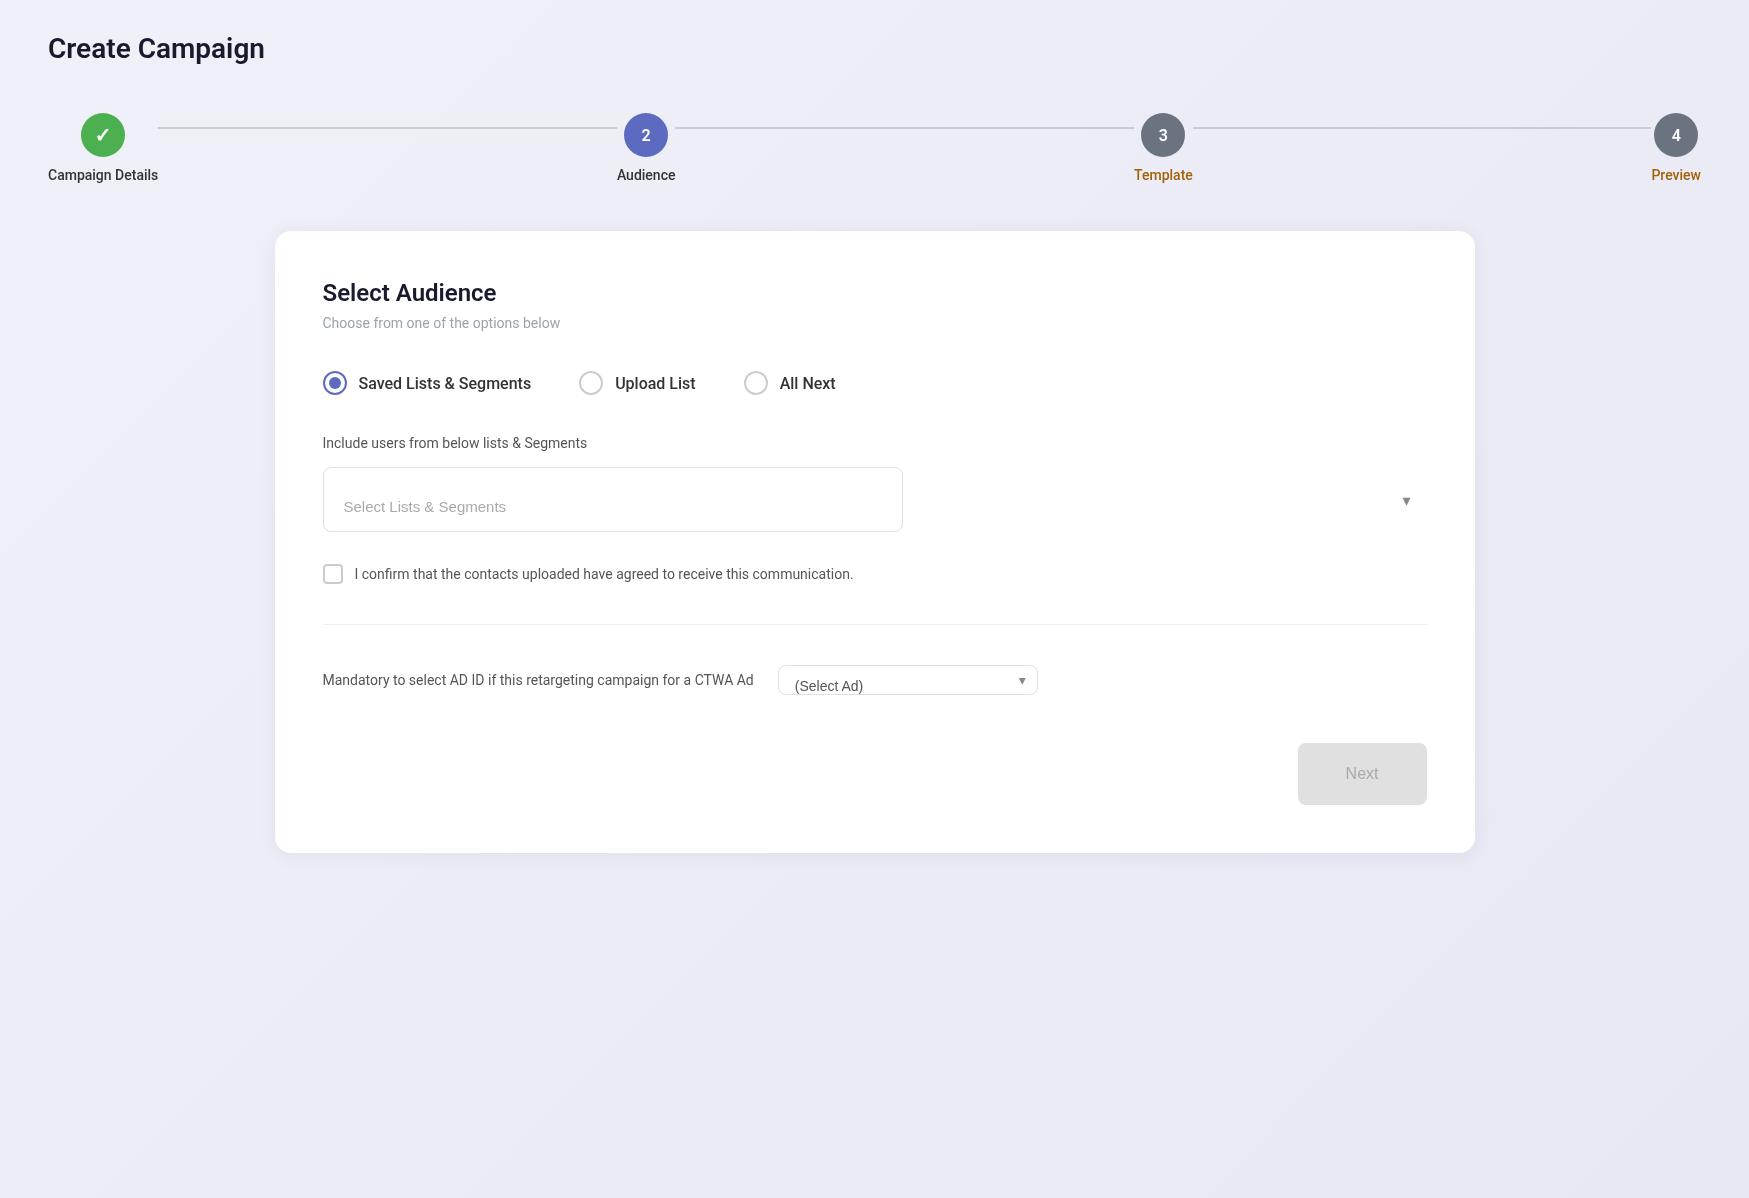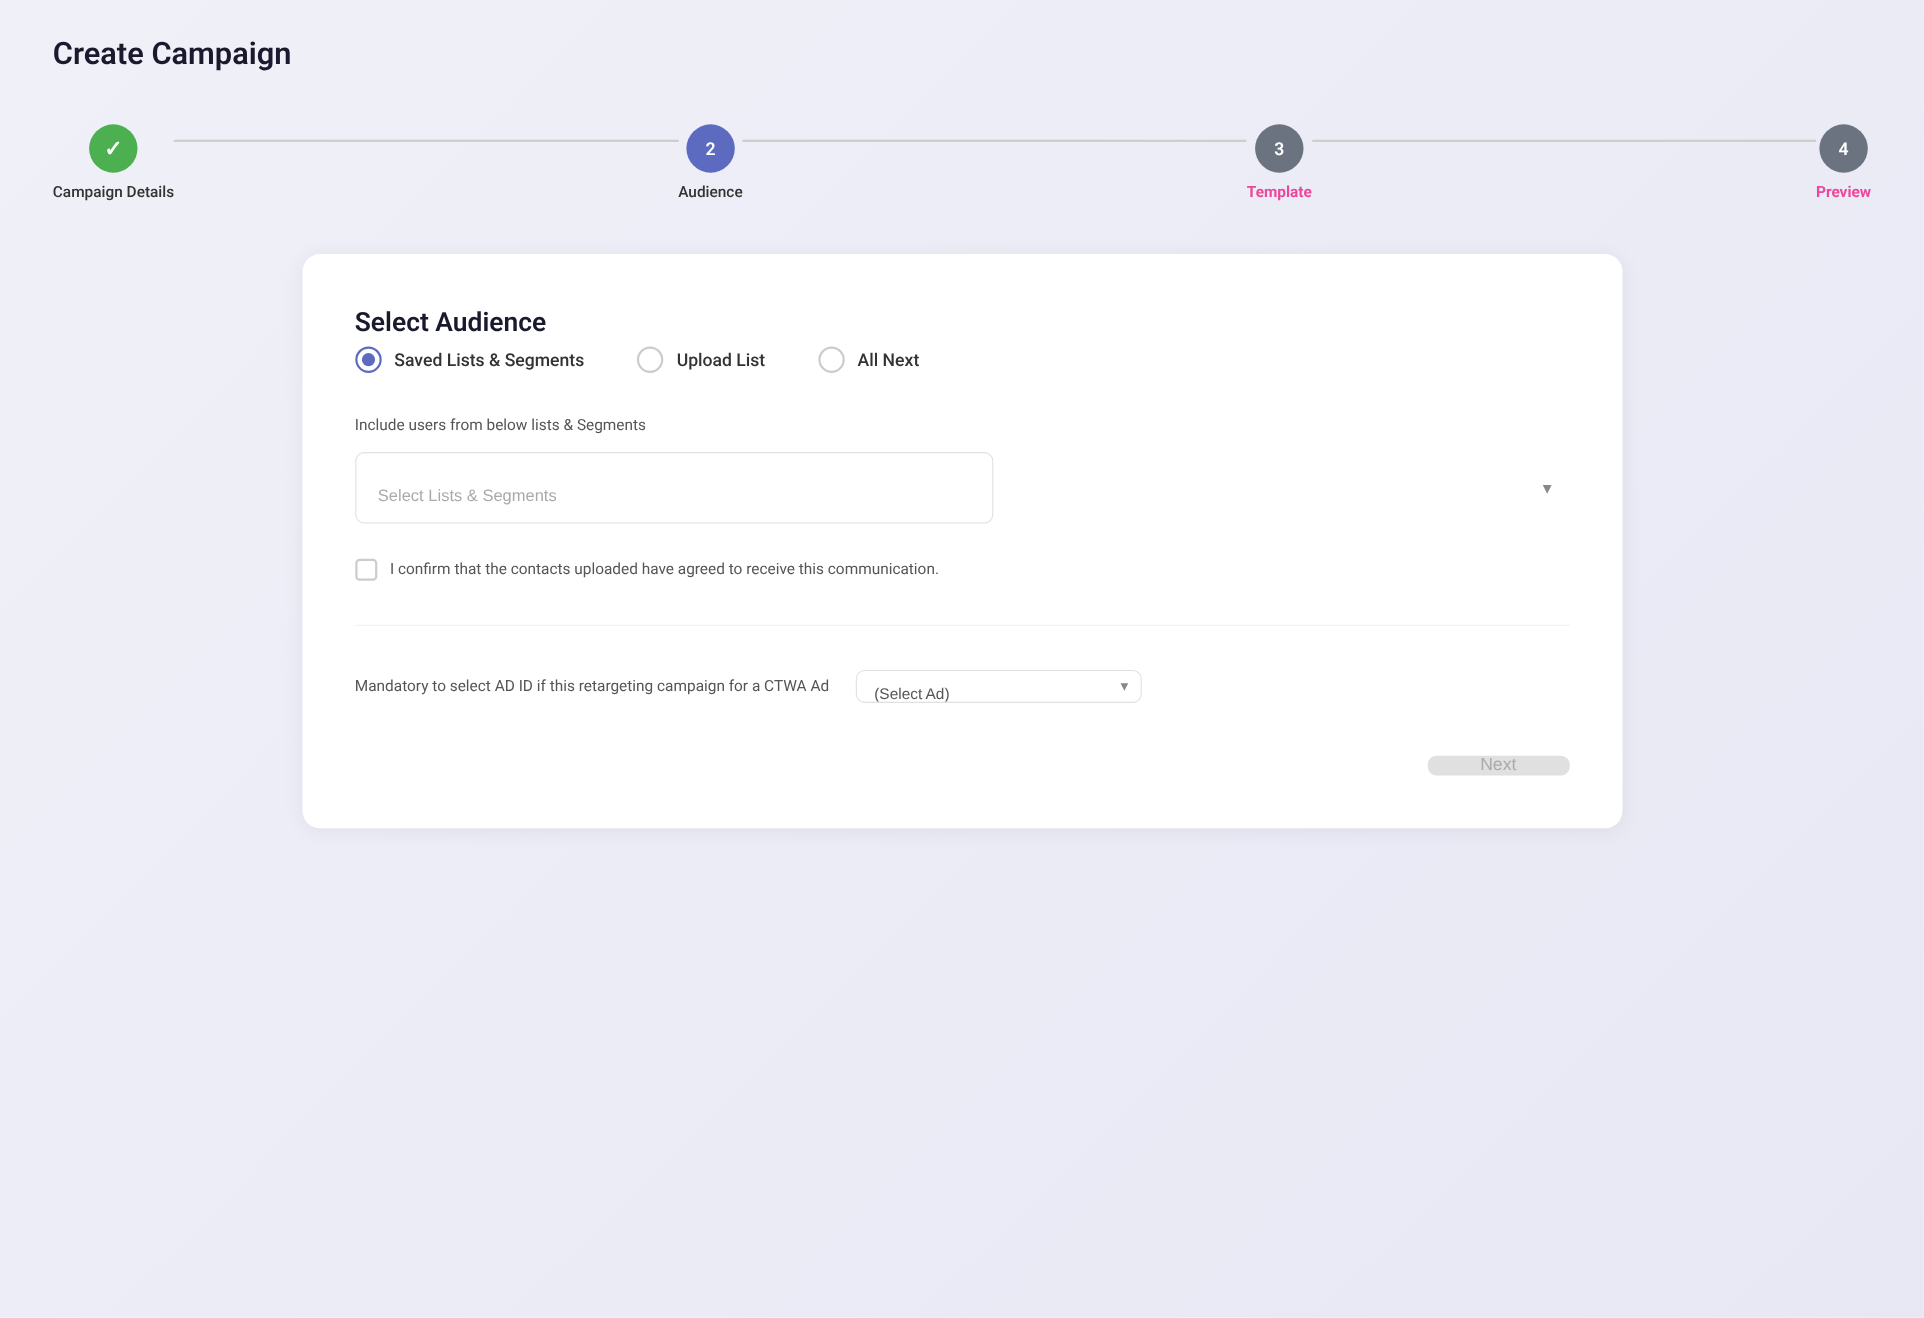--- a/index.html
+++ b/index.html
@@ -75,22 +75,21 @@
       color: white;
     }
 
     .step-label {
       font-size: 14px;
       color: #333;
       font-weight: 500;
     }
 
     .step-label.inactive {
-      color: #ec4899;
-      font-weight: bold;
+      color: #a16207;
     }
 
     
     .card {
       background: white;
       border-radius: 16px;
       padding: 48px;
       box-shadow: 0 2px 20px rgba(0,0,0,0.06);
       max-width: 1200px;
       margin: 0 auto;
@@ -256,21 +255,21 @@
       font-size: 14px;
     }
 
     
     .footer {
       display: flex;
       justify-content: flex-end;
     }
 
     .next-btn {
-      padding: 0 48px;
+      padding: 22px 48px;
       background: #e0e0e0;
       color: #aaa;
       border: none;
       border-radius: 8px;
       font-size: 16px;
       font-weight: 500;
       cursor: pointer;
     }
 
     .checkmark-icon::before {
@@ -316,20 +315,21 @@
   <div class="step-item">
     <div class="step-circle inactive">
       <span>4</span>
     </div>
     <span class="step-label inactive">Preview</span>
   </div>
 </div>
 
 <div class="card">
   <h2 class="card-title">Select Audience</h2>
+  <p class="card-subtitle">Choose from one of the options below</p>
 
   <div class="radio-group">
 
     <label class="radio-option">
       <div class="radio-outer">
         <div class="radio-inner"></div>
       </div>
       <span class="radio-label">Saved Lists &amp; Segments</span>
     </label>
 

